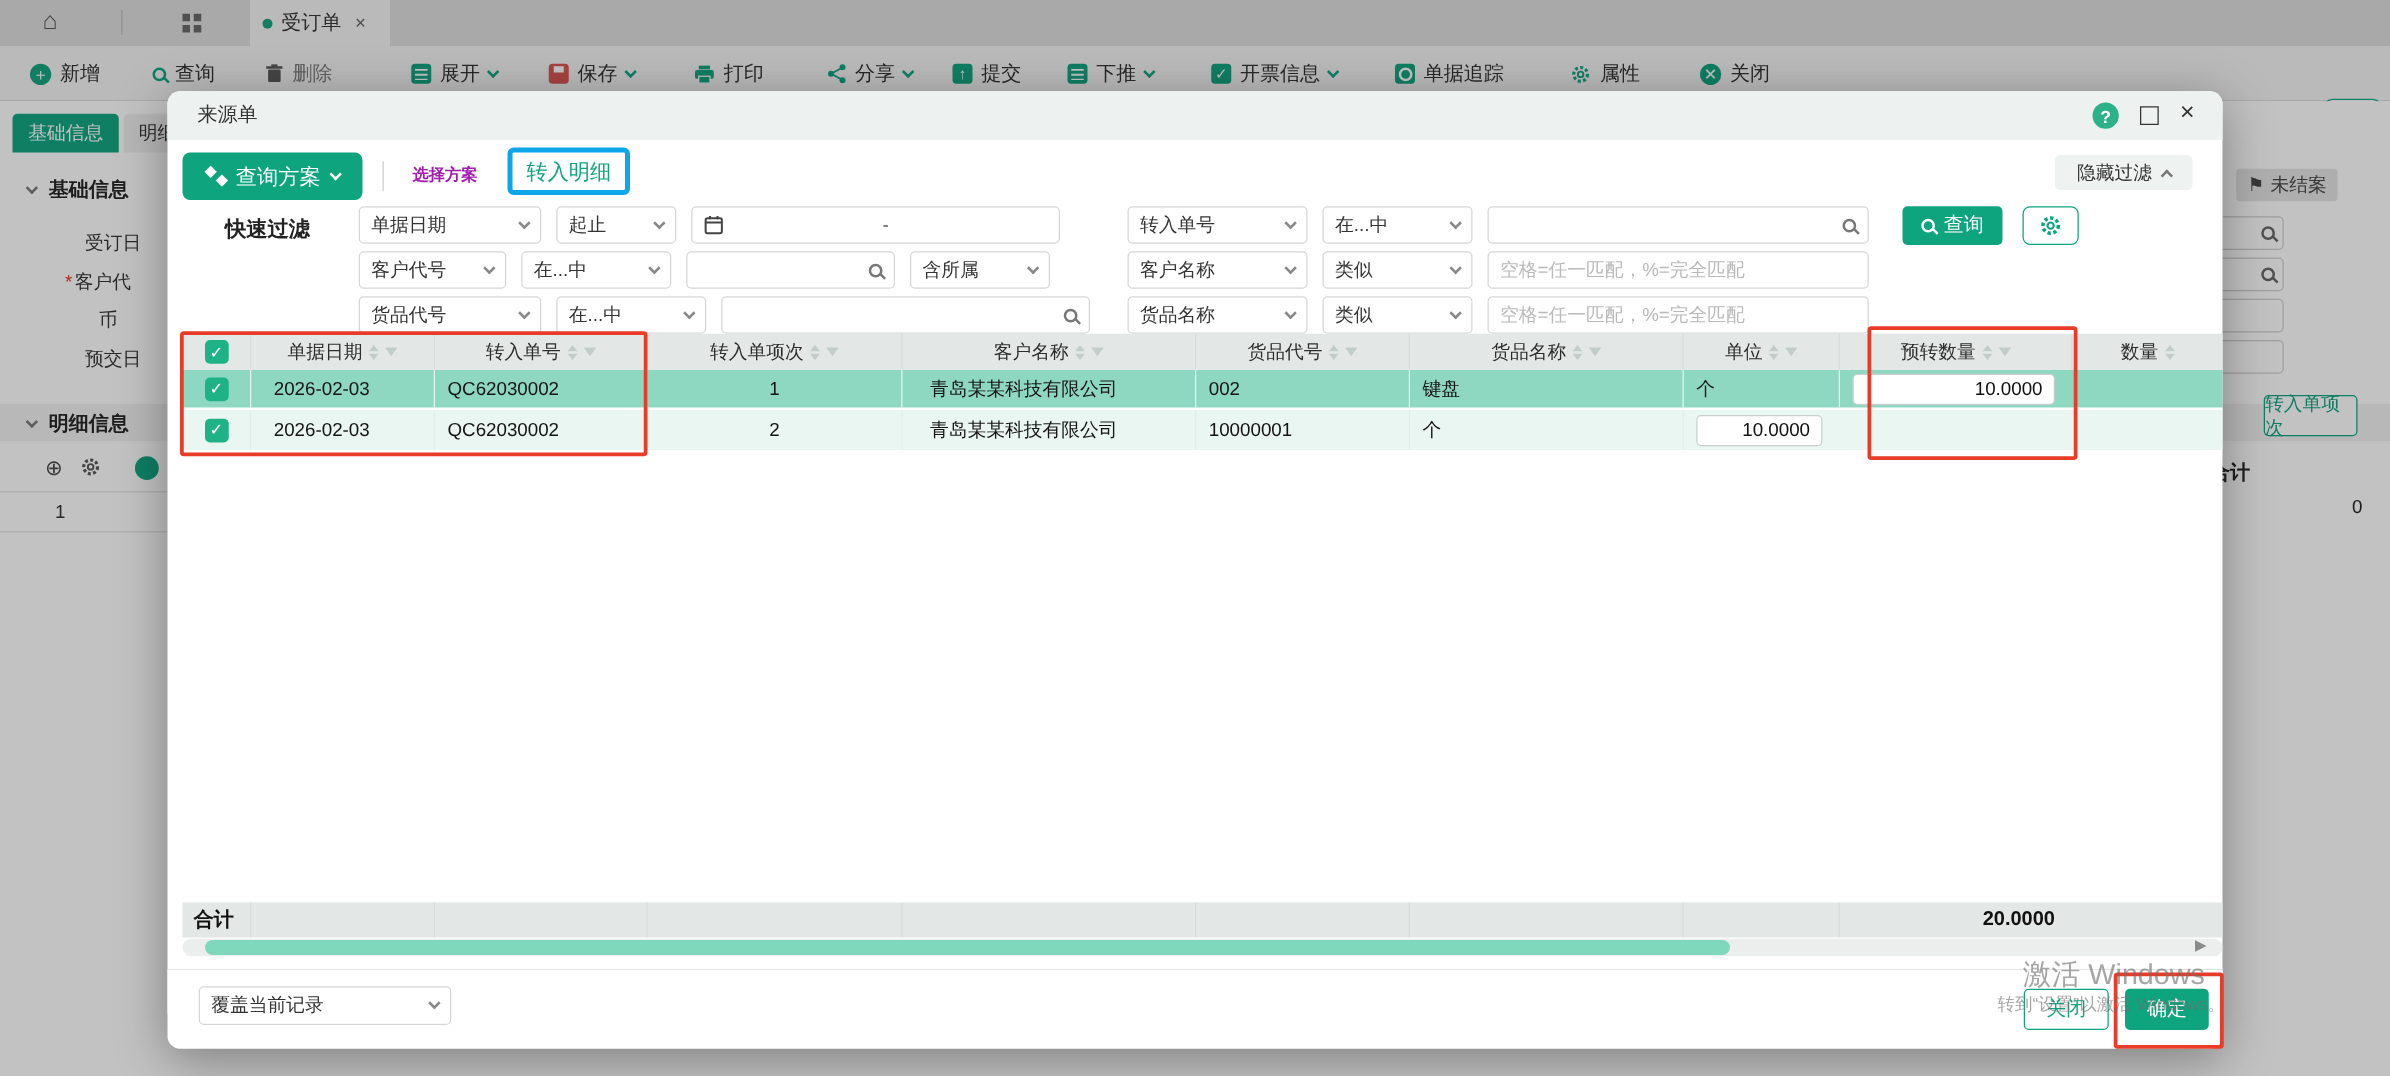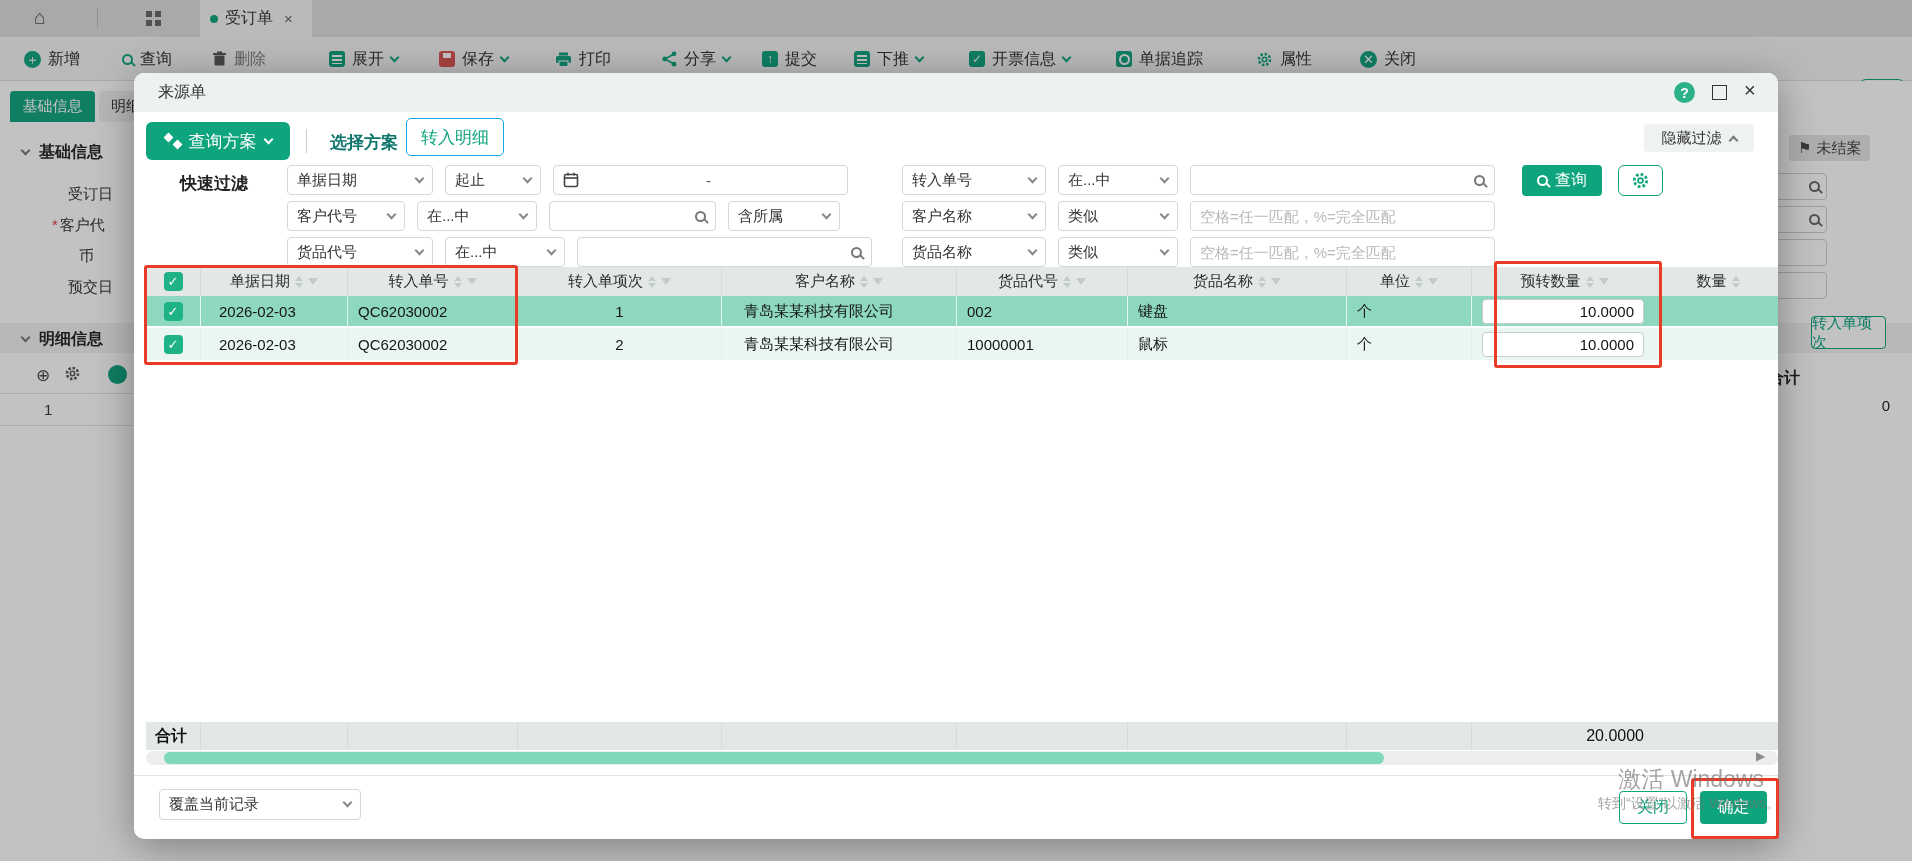--- a/index.html
+++ b/index.html
@@ -87,22 +87,22 @@
 
   .btn-plan { position:absolute; left:12px; top:49px; width:144px; height:38px; background:#0EA47E;
     border-radius:6px; color:#fff; font-size:17px; display:flex; align-items:center;
     justify-content:center; gap:8px; }
   .btn-plan .cv { border-color:#fff; }
   .plan-ico { position:relative; width:16px; height:16px; }
   .plan-ico::before, .plan-ico::after { content:''; position:absolute; width:7px; height:7px;
     background:#fff; transform:rotate(45deg); }
   .plan-ico::before { left:0; top:1px; } .plan-ico::after { right:0; bottom:1px; }
   .mdiv { position:absolute; left:172px; top:56px; width:1px; height:24px; background:#ccc; }
-  .lbl-selplan { position:absolute; left:196px; top:58px; font-size:17px; font-weight:bold; color:#0f766e; }
-  .btn-transfer { position:absolute; left:272px; top:45px; width:98px; height:38px; border:1px solid #0ea5e9;
+  .lbl-selplan { position:absolute; left:196px; top:58px; font-size:13px; font-weight:bold; color:#a21caf; }
+  .btn-transfer { position:absolute; left:272px; top:45px; width:98px; height:38px; border:4px solid #0ea5e9;
     border-radius:5px; color:#0EA47E; font-size:17px; background:#fff;
     display:flex; align-items:center; justify-content:center; }
   .btn-hidefilter { position:absolute; left:1510px; top:51px; width:110px; height:28px; background:#EEF2F1;
     border-radius:4px; font-size:15px; color:#333; display:flex; align-items:center;
     justify-content:center; gap:8px; }
 
   .qf-label { position:absolute; left:46px; top:99px; font-size:17px; font-weight:bold; color:#222; }
   .frow { position:absolute; display:flex; gap:12px; }
   .ctl { height:30px; background:#fff; border:1px solid #d6d6d6; border-radius:4px;
     display:flex; align-items:center; padding:0 9px; font-size:15px; color:#333; }
@@ -138,21 +138,21 @@
   .cb { width:19px; height:19px; background:#1FB287; border-radius:4px; color:#fff;
     display:flex; align-items:center; justify-content:center; font-size:13px; margin:0 auto; }
   .cb::after { content:'✓'; }
   .qty { height:25px; background:#fff; border:1px solid #c9cfce; border-radius:4px; display:flex;
     align-items:center; justify-content:flex-end; padding-right:9px; margin:0 14px 0 10px;
     font-size:15px; color:#111; width:162px; }
 
   .ttlrow { position:absolute; left:12px; top:649px; width:1632px; height:28px; background:#E3E8E7; }
   .ttlrow .hcell { border-right:1px solid rgba(0,0,0,0.05); }
   .ttl-label { position:absolute; left:21px; top:653px; font-size:16px; font-weight:bold; color:#111; }
-  .ttl-val { grid-column:9; justify-content:flex-end; padding-right:14px; font-weight:normal;
+  .ttl-val { grid-column:9; justify-content:flex-end; padding-right:14px; font-weight:bold;
     font-size:16px; color:#111; display:flex; align-items:center; height:100%; }
 
   .hscroll { position:absolute; left:12px; top:678px; width:1632px; height:14px; background:#eceeed;
     border-radius:7px; }
   .hthumb { position:absolute; left:18px; top:1px; width:1220px; height:12px; background:#7FD8BB; border-radius:6px; }
   .sarrow { position:absolute; top:676px; font-size:12px; color:#8a8a8a; }
 
   .mfoot { position:absolute; left:0; top:702px; width:1644px; height:44px; border-top:1px solid #e4e4e4;
     border-radius:0 0 10px 10px; background:#fff; }
   .foot-select { position:absolute; left:25px; top:13px; width:202px; height:31px; }
@@ -554,21 +554,20 @@
 
       <div class="trow dr2">
         <div class="dcell ctr" style="border-right-color:rgba(0,0,0,0.03)">
             <span class="cb"></span>
           </div>
         <div class="dcell" style="padding-left:18px;border-right-color:rgba(0,0,0,0.03)">2026-02-03</div>
         <div class="dcell" style="border-right-color:rgba(0,0,0,0.03)">QC62030002</div>
         <div class="dcell ctr" style="border-right-color:rgba(0,0,0,0.03)">2</div>
         <div class="dcell" style="padding-left:22px;border-right-color:rgba(0,0,0,0.03)">青岛某某科技有限公司</div>
         <div class="dcell" style="border-right-color:rgba(0,0,0,0.03)">10000001</div>
-        <div class="dcell" style="border-right-color:rgba(0,0,0,0.03)">鼠标</div>
         <div class="dcell" style="border-right-color:rgba(0,0,0,0.03)">个</div>
         <div class="dcell" style="padding:0;border-right:none">
           <span class="qty">10.0000</span>
           </div>
         <div class="dcell" style="border-right:none"></div>
       </div>
     </div>
 
     <div class="ttlrow trow">
       <div class="hcell"></div>

